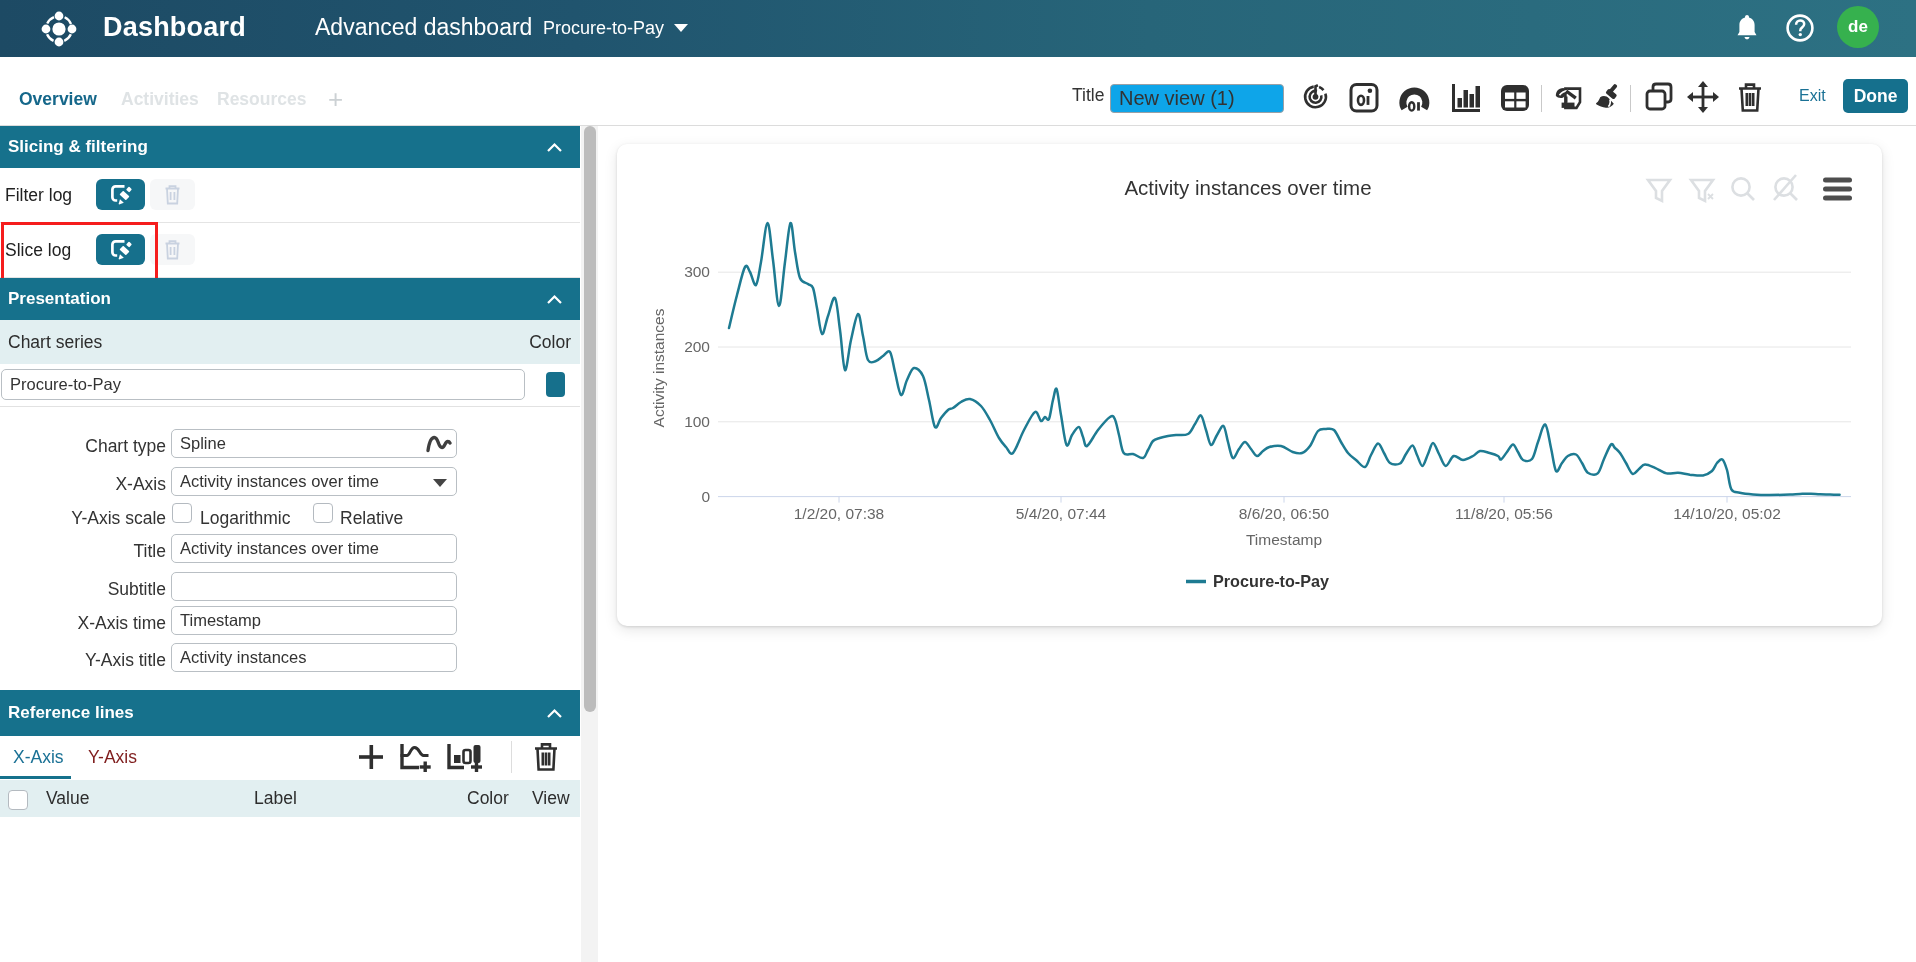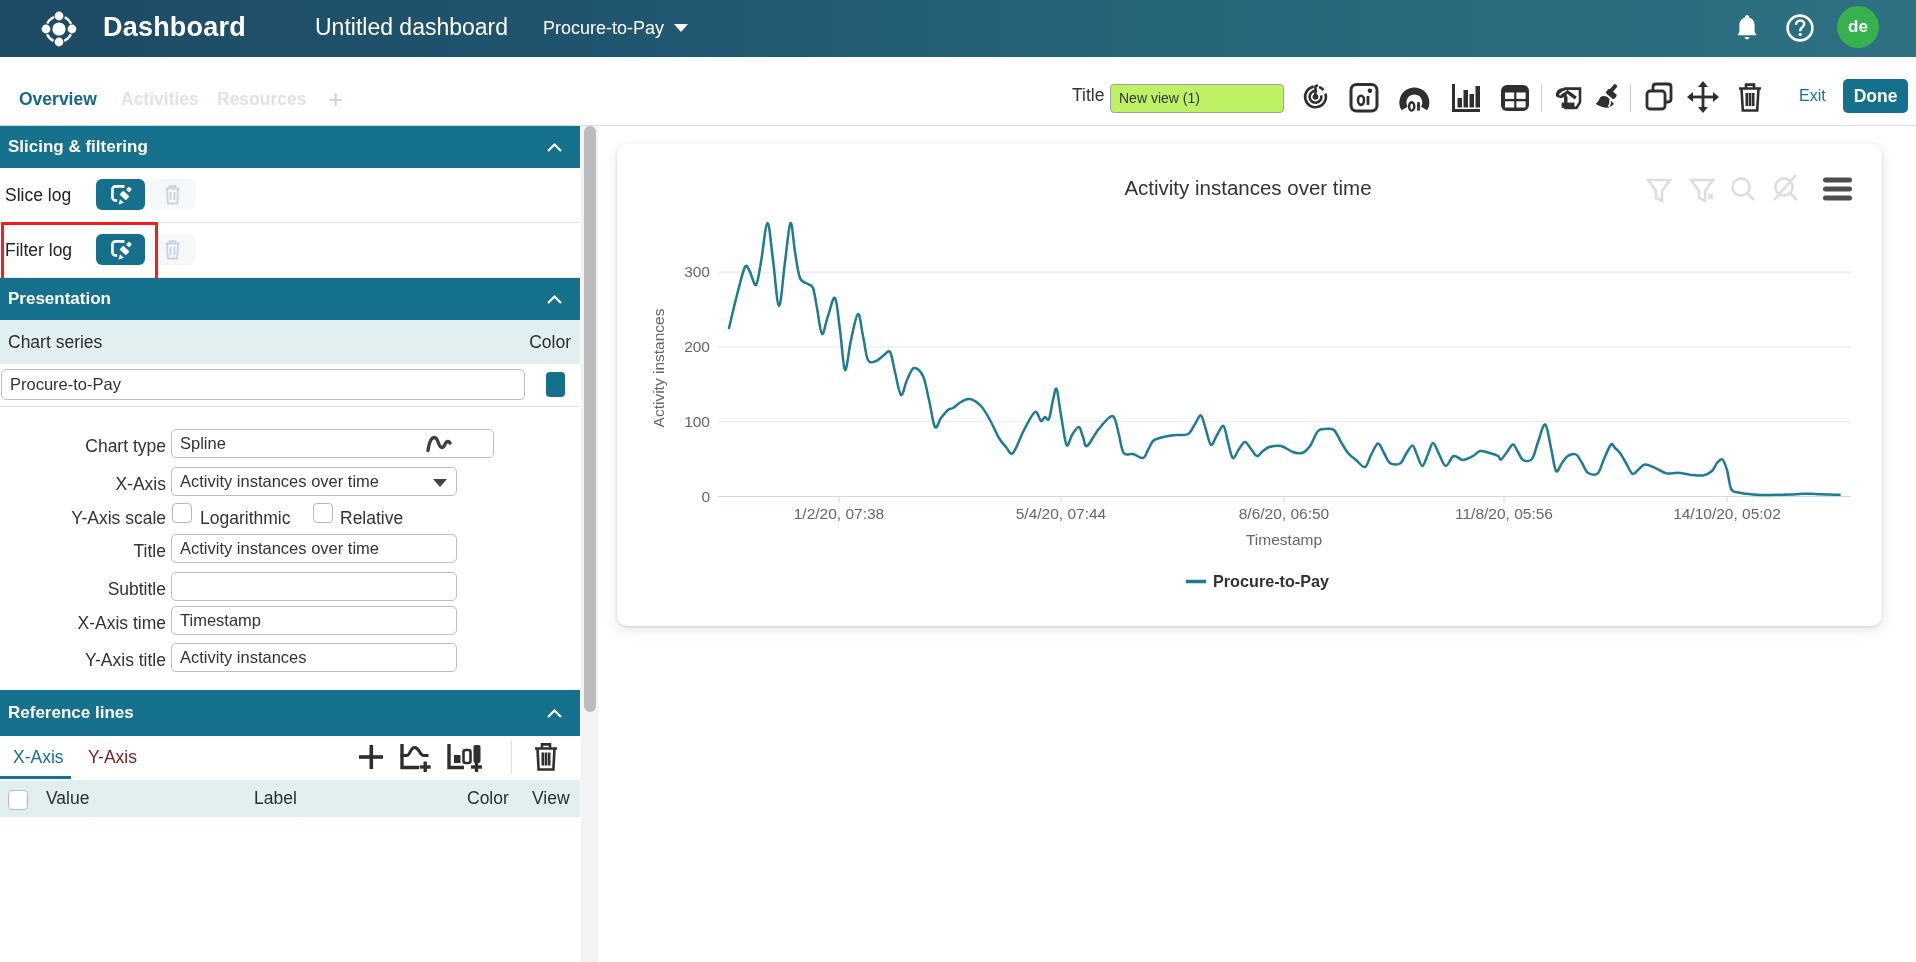--- a/index.html
+++ b/index.html
@@ -13,21 +13,21 @@
 #hdr .caret { display:inline-block; width:0; height:0; border-left:7px solid transparent; border-right:7px solid transparent; border-top:8px solid #fff; margin-left:10px; vertical-align:2px; }
 .avatar { position:absolute; left:1837px; top:6px; width:42px; height:42px; border-radius:50%; background:#36b14e; color:#fff; font-size:17px; font-weight:bold; text-align:center; line-height:42px; }
 
 #tbar { position:absolute; left:0; top:57px; width:1916px; height:69px; background:#fff; border-bottom:1px solid #dcdcdc; }
 .tab { position:absolute; top:4px; height:69px; line-height:76px; font-size:17.5px; }
 #tbar .t1 { left:19px; color:#15678a; font-weight:bold; }
 #tbar .t2 { left:121px; color:#dfe3e5; font-weight:bold; }
 #tbar .t3 { left:217px; color:#dfe3e5; font-weight:bold; }
 #tbar .tplus { left:328px; color:#ccd1d4; font-size:26px; font-weight:400; }
 #tbar .titlelab { position:absolute; left:1072px; top:0; height:69px; line-height:76px; font-size:17.5px; color:#333; }
-#tbar .titleinput { position:absolute; left:1110px; top:27px; width:174px; height:29px; border:1px solid #9aa0a6; border-radius:4px; font-size:14px; color:#333; padding-left:8px; line-height:27px; background:#bef264; }
+#tbar .titleinput { position:absolute; left:1110px; top:27px; width:174px; height:29px; border:1px solid #9aa0a6; border-radius:4px; font-size:20px; color:#333; padding-left:8px; line-height:27px; background:#0ea5e9; }
 .exit { position:absolute; left:1799px; top:0; height:69px; line-height:78px; font-size:16px; color:#1a7195; }
 .done { position:absolute; left:1843px; top:22px; width:65px; height:34px; background:#15708d; color:#fff; font-size:17.5px; font-weight:bold; text-align:center; line-height:34px; border-radius:5px; }
 .icon { position:absolute; top:0; }
 .sep { position:absolute; top:28px; width:1px; height:27px; background:#c9c9c9; }
 
 #panel { position:absolute; left:0; top:126px; width:580px; height:836px; background:#fff; }
 .sechdr { position:relative; background:#16718c; color:#fff; height:42px; line-height:42px; font-size:17px; font-weight:bold; padding-left:8px; }
 .sechdr .chev { position:absolute; right:17px; top:0; }
 .togglerow { position:relative; height:53px; }
 .tog-label { position:absolute; top:0; height:53px; line-height:53px; font-size:17.5px; color:#3c3c3c; }
@@ -57,21 +57,21 @@
     <g fill="none" stroke="#fff" stroke-width="2.4">
         <circle cx="22" cy="22" r="13" stroke-dasharray="9.4 11" stroke-dashoffset="-5.5"></circle>
       </g>
     <circle cx="22" cy="9" r="4.4" fill="#fff"></circle>
       <circle cx="9" cy="22" r="4.4" fill="#fff"></circle>
     <circle cx="35" cy="22" r="4.4" fill="#fff"></circle>
       <circle cx="22" cy="35" r="4.4" fill="#fff"></circle>
     <circle cx="22" cy="22" r="6.6" fill="#fff"></circle>
   </svg>
   <div class="brand">Dashboard</div>
-  <div class="untitled">Untitled dashboard</div>
+  <div class="untitled">Advanced dashboard</div>
   <div class="ptp">Procure-to-Pay<span class="caret"></span></div>
   <svg class="abs" style="left:1735px;top:13px" width="24" height="30" viewBox="0 0 24 30">
     <path fill="#fff" d="M12 2 C11 2 10 2.8 10 4 L10 4.6 C6.6 5.5 4.4 8.4 4.4 12 L4.4 19 L2.5 22.2 L21.5 22.2 L19.6 19 L19.6 12 C19.6 8.4 17.4 5.5 14 4.6 L14 4 C14 2.8 13 2 12 2 Z M9.5 24 C9.8 25.4 10.8 26.3 12 26.3 C13.2 26.3 14.2 25.4 14.5 24 Z"></path>
   </svg>
   <svg class="abs" style="left:1785px;top:13px" width="30" height="30" viewBox="0 0 30 30">
     <circle cx="15" cy="15" r="12.4" fill="none" stroke="#fff" stroke-width="2.6"></circle>
     <path d="M11.1 11.8 C11.1 9.2 12.9 7.4 15.2 7.4 C17.5 7.4 19.2 9 19.2 11.1 C19.2 12.8 18.3 13.7 17 14.6 C15.8 15.4 15.3 16.1 15.3 17.5 L15.3 18.2" fill="none" stroke="#fff" stroke-width="2.5"></path>
     <circle cx="15.3" cy="21.6" r="1.7" fill="#fff"></circle>
   </svg>
   <div class="avatar">de</div>
@@ -152,39 +152,39 @@
       </g>
     </svg>
   <div class="exit">Exit</div>
     <div class="done">Done</div>
 </div>
 <div id="panel">
   <div class="sechdr">Slicing &amp; filtering<svg class="chev" width="17" height="42" viewBox="0 0 17 42">
         <path d="M2 25 L8.5 18.5 L15 25" fill="none" stroke="#fff" stroke-width="2.2"></path>
       </svg></div>
   <div class="srow">
-      <div class="lab">Slice log</div>
+      <div class="lab">Filter log</div>
       <div class="editbtn"><svg width="49" height="31" viewBox="0 0 49 31">
           <g fill="none" stroke="#fff" stroke-width="2.7" stroke-linejoin="round">
             <path d="M28.5 7.3 L19.6 7.3 C17.8 7.3 16.4 8.7 16.4 10.5 L16.4 18.3 C16.4 20.1 17.8 21.5 19.6 21.5 L21.2 21.5"></path>
           </g>
           <g fill="#fff">
             <path d="M22.6 25.1 L24.0 20.3 L27.8 23.7 L23.2 25.6 Z"></path>
             <rect x="24.2" y="13.9" width="8.6" height="5.2" rx="0.6" transform="rotate(42 28.5 16.5)"></rect>
             <rect x="30.9" y="8.3" width="4.3" height="4.3" rx="1" transform="rotate(42 33 10.4)"></rect>
           </g>
         </svg></div>
       <div class="distrash"><svg width="45" height="31" viewBox="0 0 45 31">
           <g fill="none" stroke="#c9d2e0" stroke-width="1.8">
             <path d="M15.5 9.5 L29.5 9.5 M19.5 9.2 L19.5 7.2 L25.5 7.2 L25.5 9.2 M17 9.5 L17.8 24.5 L27.2 24.5 L28 9.5 M20.6 13 L20.6 21 M24.4 13 L24.4 21"></path>
           </g>
         </svg></div>
     </div>
   <div class="srow">
-      <div class="lab">Filter log</div>
+      <div class="lab">Slice log</div>
       <div class="editbtn"><svg width="49" height="31" viewBox="0 0 49 31">
           <g fill="none" stroke="#fff" stroke-width="2.7" stroke-linejoin="round">
             <path d="M28.5 7.3 L19.6 7.3 C17.8 7.3 16.4 8.7 16.4 10.5 L16.4 18.3 C16.4 20.1 17.8 21.5 19.6 21.5 L21.2 21.5"></path>
           </g>
           <g fill="#fff">
             <path d="M22.6 25.1 L24.0 20.3 L27.8 23.7 L23.2 25.6 Z"></path>
             <rect x="24.2" y="13.9" width="8.6" height="5.2" rx="0.6" transform="rotate(42 28.5 16.5)"></rect>
             <rect x="30.9" y="8.3" width="4.3" height="4.3" rx="1" transform="rotate(42 33 10.4)"></rect>
           </g>
         </svg></div>
@@ -198,21 +198,21 @@
   <div class="sechdr">Presentation<svg class="chev" width="17" height="42" viewBox="0 0 17 42">
         <path d="M2 25 L8.5 18.5 L15 25" fill="none" stroke="#fff" stroke-width="2.2"></path>
       </svg></div>
   <div class="ltrow" style="height:44px;line-height:44px;font-size:17.5px;color:#2d2d2d;padding-left:8px">Chart series<span style="position:absolute;right:9px">Color</span></div>
   <div style="position:relative;height:43px;border-bottom:1px solid #e2e2e2">
     <input class="pinput abs" style="left: 1px; top: 5px; width: 524px; height: 31px;" value="Procure-to-Pay">
     <div class="abs" style="left:546px;top:8px;width:19px;height:25px;background:#16708c;border-radius:4px"></div>
   </div>
   <div style="position:relative;height:283px">
     <div class="flab" style="right:414px;top:29px">Chart type</div>
-    <input class="pinput abs" style="left: 171px; top: 22px; width: 323px; height: 29px;" value="Spline">
+    <input class="pinput abs" style="left: 171px; top: 22px; width: 286px; height: 29px;" value="Spline">
     <svg class="abs" style="left:426px;top:25px" width="26" height="24" viewBox="0 0 26 24">
         <path d="M2 18.5 C3.2 10 5.2 5.5 8.3 5.5 C12.6 5.5 12 15.5 16 15.5 C19 15.5 18.8 9.5 21.8 9.5 C22.8 9.5 23.5 10 24 11" fill="none" stroke="#3f3f3f" stroke-width="3.3" stroke-linecap="round"></path>
       </svg>
     <div class="flab" style="right:414px;top:67px">X-Axis</div>
     <input class="pinput abs" style="left: 171px; top: 60px; width: 286px; height: 29px;" value="Activity instances over time">
     <div class="abs" style="left:433px;top:72px;width:0;height:0;border-left:7px solid transparent;border-right:7px solid transparent;border-top:8px solid #444"></div>
     <div class="flab" style="right:414px;top:101px">Y-Axis scale</div>
     <div class="checkbox" style="left:172px;top:96px"></div>
     <div class="flab" style="left:200px;top:101px;text-align:left">Logarithmic</div>
     <div class="checkbox" style="left:313px;top:96px"></div>

